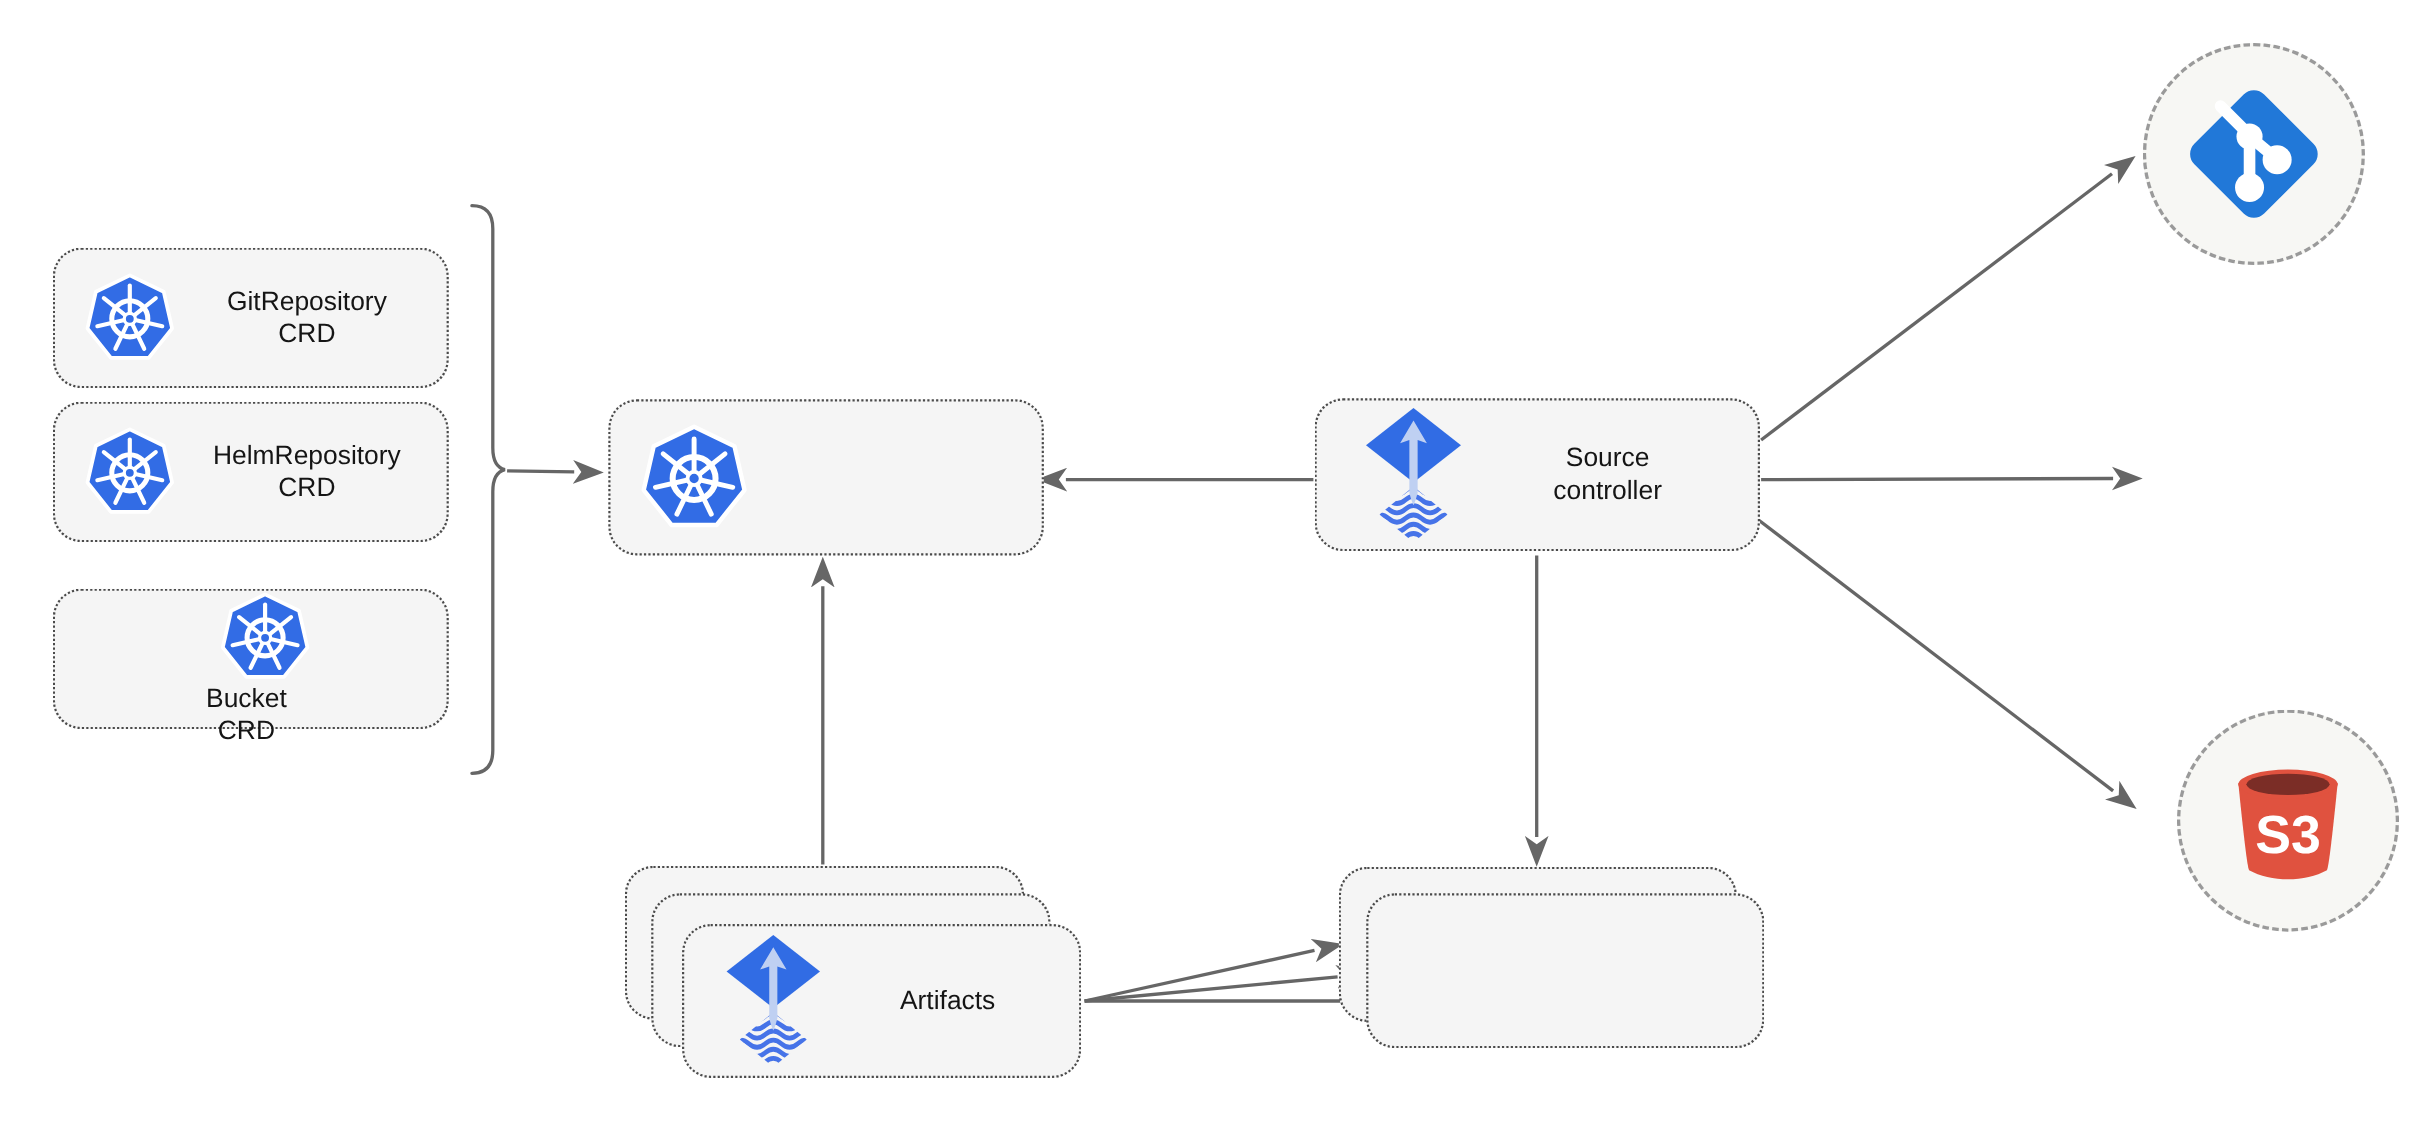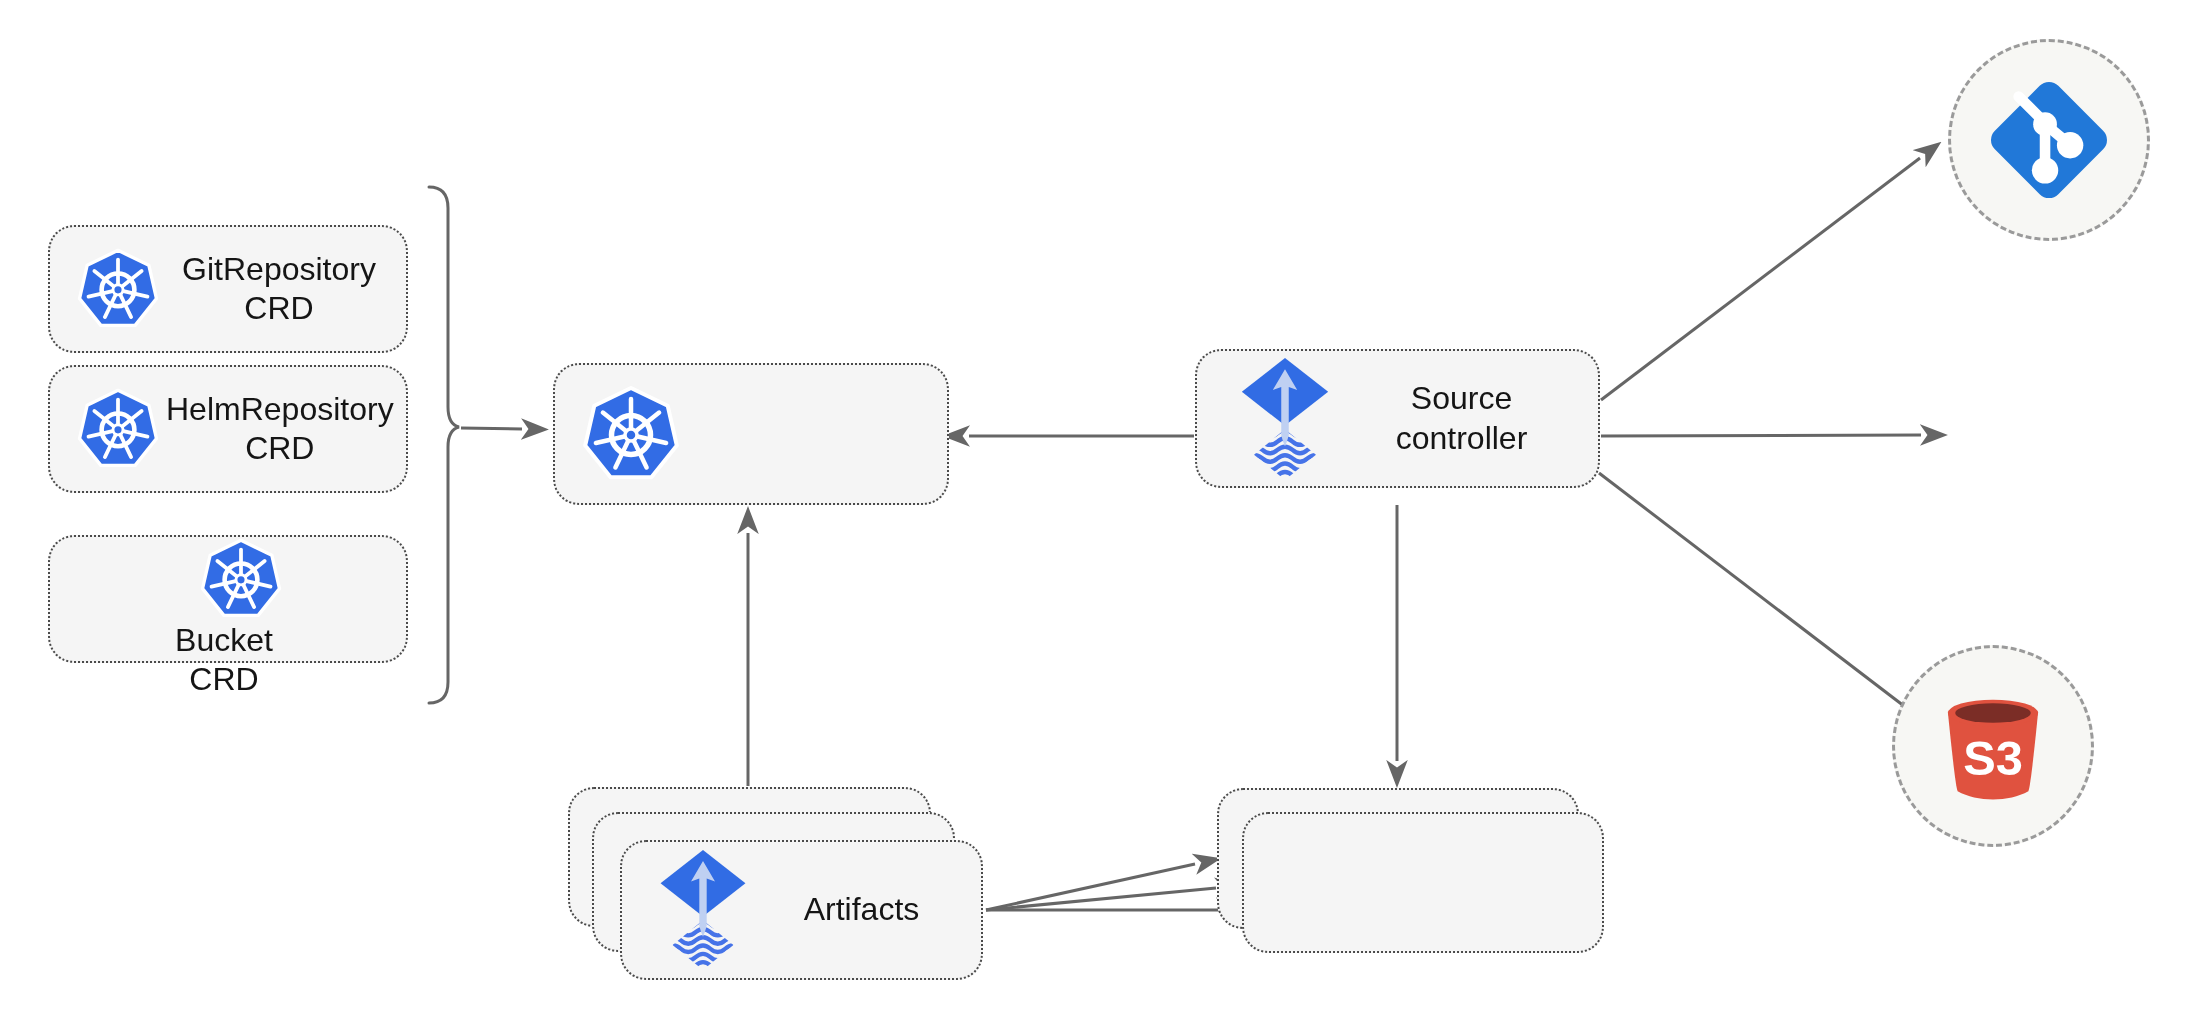--- a/index.html
+++ b/index.html
@@ -15,21 +15,21 @@
     position:absolute;z-index:2;
     background:#F5F5F5;
     border:2.5px dotted #4a4a4a;
     border-radius:26px;
     box-sizing:border-box;
     display:flex;align-items:center;
   }
   .box .icon{flex:0 0 auto;margin-left:26px;display:flex;align-items:center;}
   .box .label{
     flex:1;text-align:center;
-    font-size:32px;color:#151515;
+    font-size:24px;color:#151515;
     white-space:pre-line;line-height:1.22;
     padding:0 14px 0 6px;
   }
   .stackpane{
     position:absolute;z-index:2;
     background:#F5F5F5;
     border:2.5px dotted #4a4a4a;
     border-radius:26px;
     box-sizing:border-box;
   }
@@ -150,21 +150,21 @@
           <line x1="50" y1="51" x2="65.6" y2="83.4"></line>
           <line x1="50" y1="51" x2="85.1" y2="59"></line>
           <line x1="50" y1="51" x2="78.1" y2="28.6"></line>
         </g>
         <circle cx="50" cy="51" r="19.5" fill="none" stroke="#ffffff" stroke-width="5.5"></circle>
         <circle cx="50" cy="51" r="6" fill="#326CE5" stroke="#ffffff" stroke-width="3.5"></circle>
       </svg>
     </span>
   </div>
 
-  <div class="box" style="left:1195px;top:349px;width:405px;height:139px;">
+  <div class="box" style="left:1195px;top:362px;width:405px;height:139px;">
     <span class="icon" style="margin-left:40px;">
       <svg width="96" height="122" viewBox="0 0 100 130">
         <polygon points="50,0 96,36 50,72 4,36" fill="#316CE4"></polygon>
         <defs>
           <clipPath id="fluxwave1">
             <polygon points="50,76 83,103 50,130 17,103"></polygon>
           </clipPath>
         </defs>
         <g clip-path="url(#fluxwave1)" stroke="#4673E8" stroke-width="4.6" fill="none">
           <path d="M10,80 q8,-7 16,0 t16,0 t16,0 t16,0 t16,0"></path>
@@ -219,21 +219,21 @@
           <line x1="52" y1="42" x2="64" y2="52"></line>
         </g>
         <circle cx="47" cy="38" r="9" fill="#ffffff"></circle>
         <circle cx="66" cy="54" r="10" fill="#ffffff"></circle>
         <circle cx="47" cy="73" r="10" fill="#ffffff"></circle>
       </svg>
     </span>
   </div>
 
 
-  <div class="circle" style="left:1892px;top:645px;">
+  <div class="circle" style="left:1979px;top:645px;">
     <span style="display:flex;">
       <svg width="122" height="122" viewBox="0 0 100 100">
         <path d="M13,22 C13,22 19,84 21,87 C37,96 63,96 79,87 C81,84 87,22 87,22 Z" fill="#E0523F"></path>
         <ellipse cx="50" cy="23" rx="37" ry="11" fill="#E0523F"></ellipse>
         <ellipse cx="50" cy="23" rx="31" ry="8" fill="#7B2D26"></ellipse>
         <text x="50" y="74" text-anchor="middle" font-size="40" font-weight="bold" fill="#ffffff">S3</text>
       </svg>
     </span>
   </div>
 

